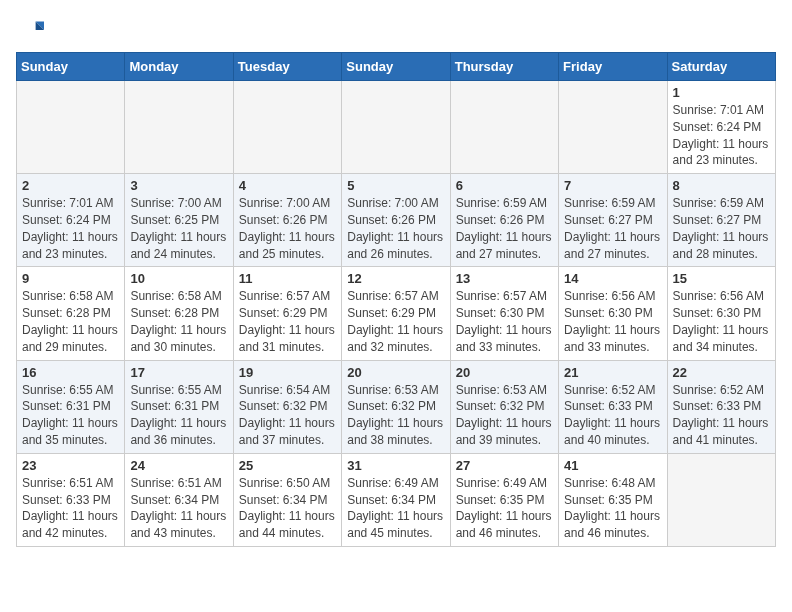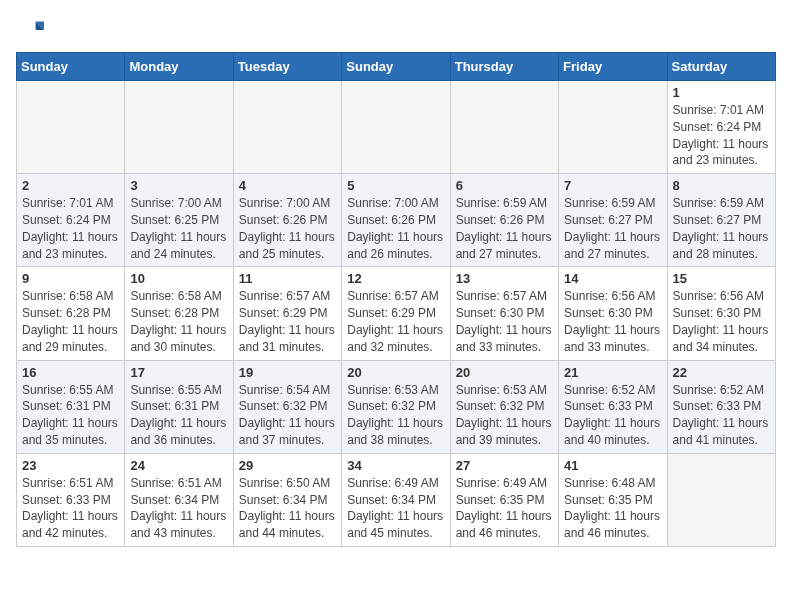--- a/index.html
+++ b/index.html
@@ -271,27 +271,27 @@
 Sunset: 6:33 PM
 Daylight: 11 hours and 42 minutes.</div>
         </td>
         <td>
           <span class="day-number">24</span>
           <div class="day-info" style="white-space: pre-line;">Sunrise: 6:51 AM
 Sunset: 6:34 PM
 Daylight: 11 hours and 43 minutes.</div>
         </td>
         <td>
-          <span class="day-number">29</span>
+          <span class="day-number">25</span>
           <div class="day-info" style="white-space: pre-line;">Sunrise: 6:50 AM
 Sunset: 6:34 PM
 Daylight: 11 hours and 44 minutes.</div>
         </td>
         <td>
-          <span class="day-number">34</span>
+          <span class="day-number">31</span>
           <div class="day-info" style="white-space: pre-line;">Sunrise: 6:49 AM
 Sunset: 6:34 PM
 Daylight: 11 hours and 45 minutes.</div>
         </td>
         <td>
           <span class="day-number">27</span>
           <div class="day-info" style="white-space: pre-line;">Sunrise: 6:49 AM
 Sunset: 6:35 PM
 Daylight: 11 hours and 46 minutes.</div>
         </td>

